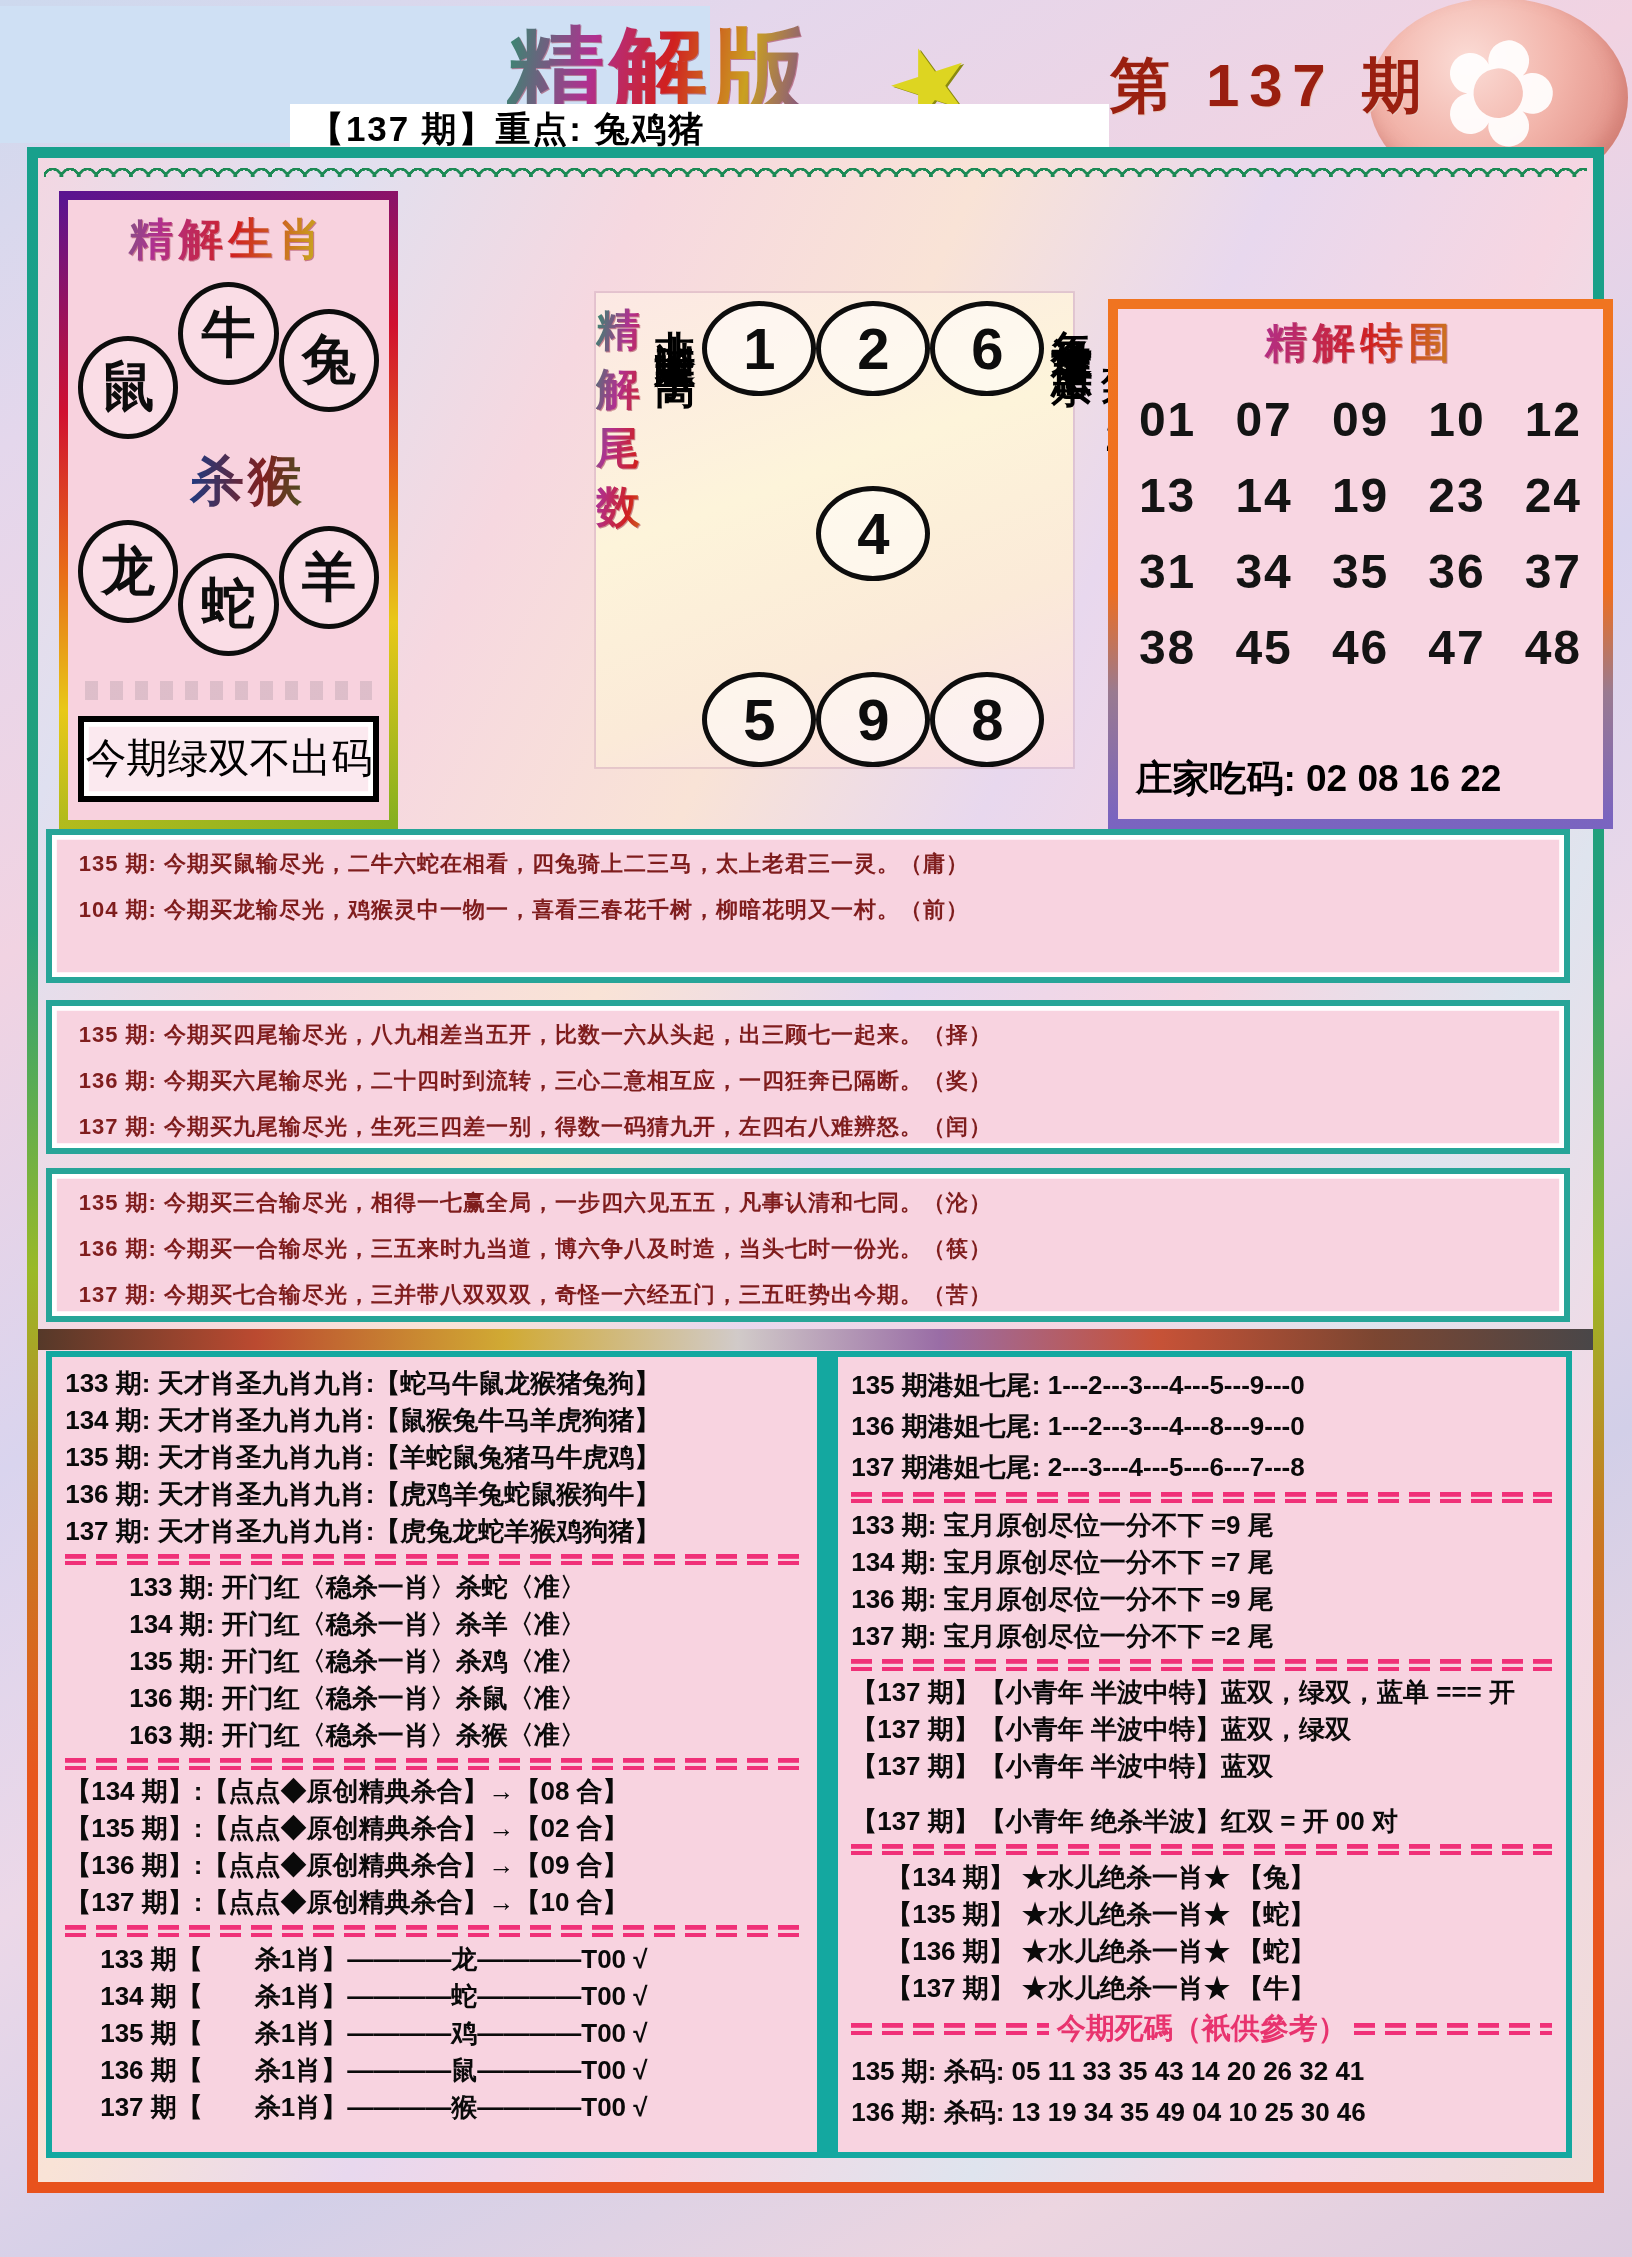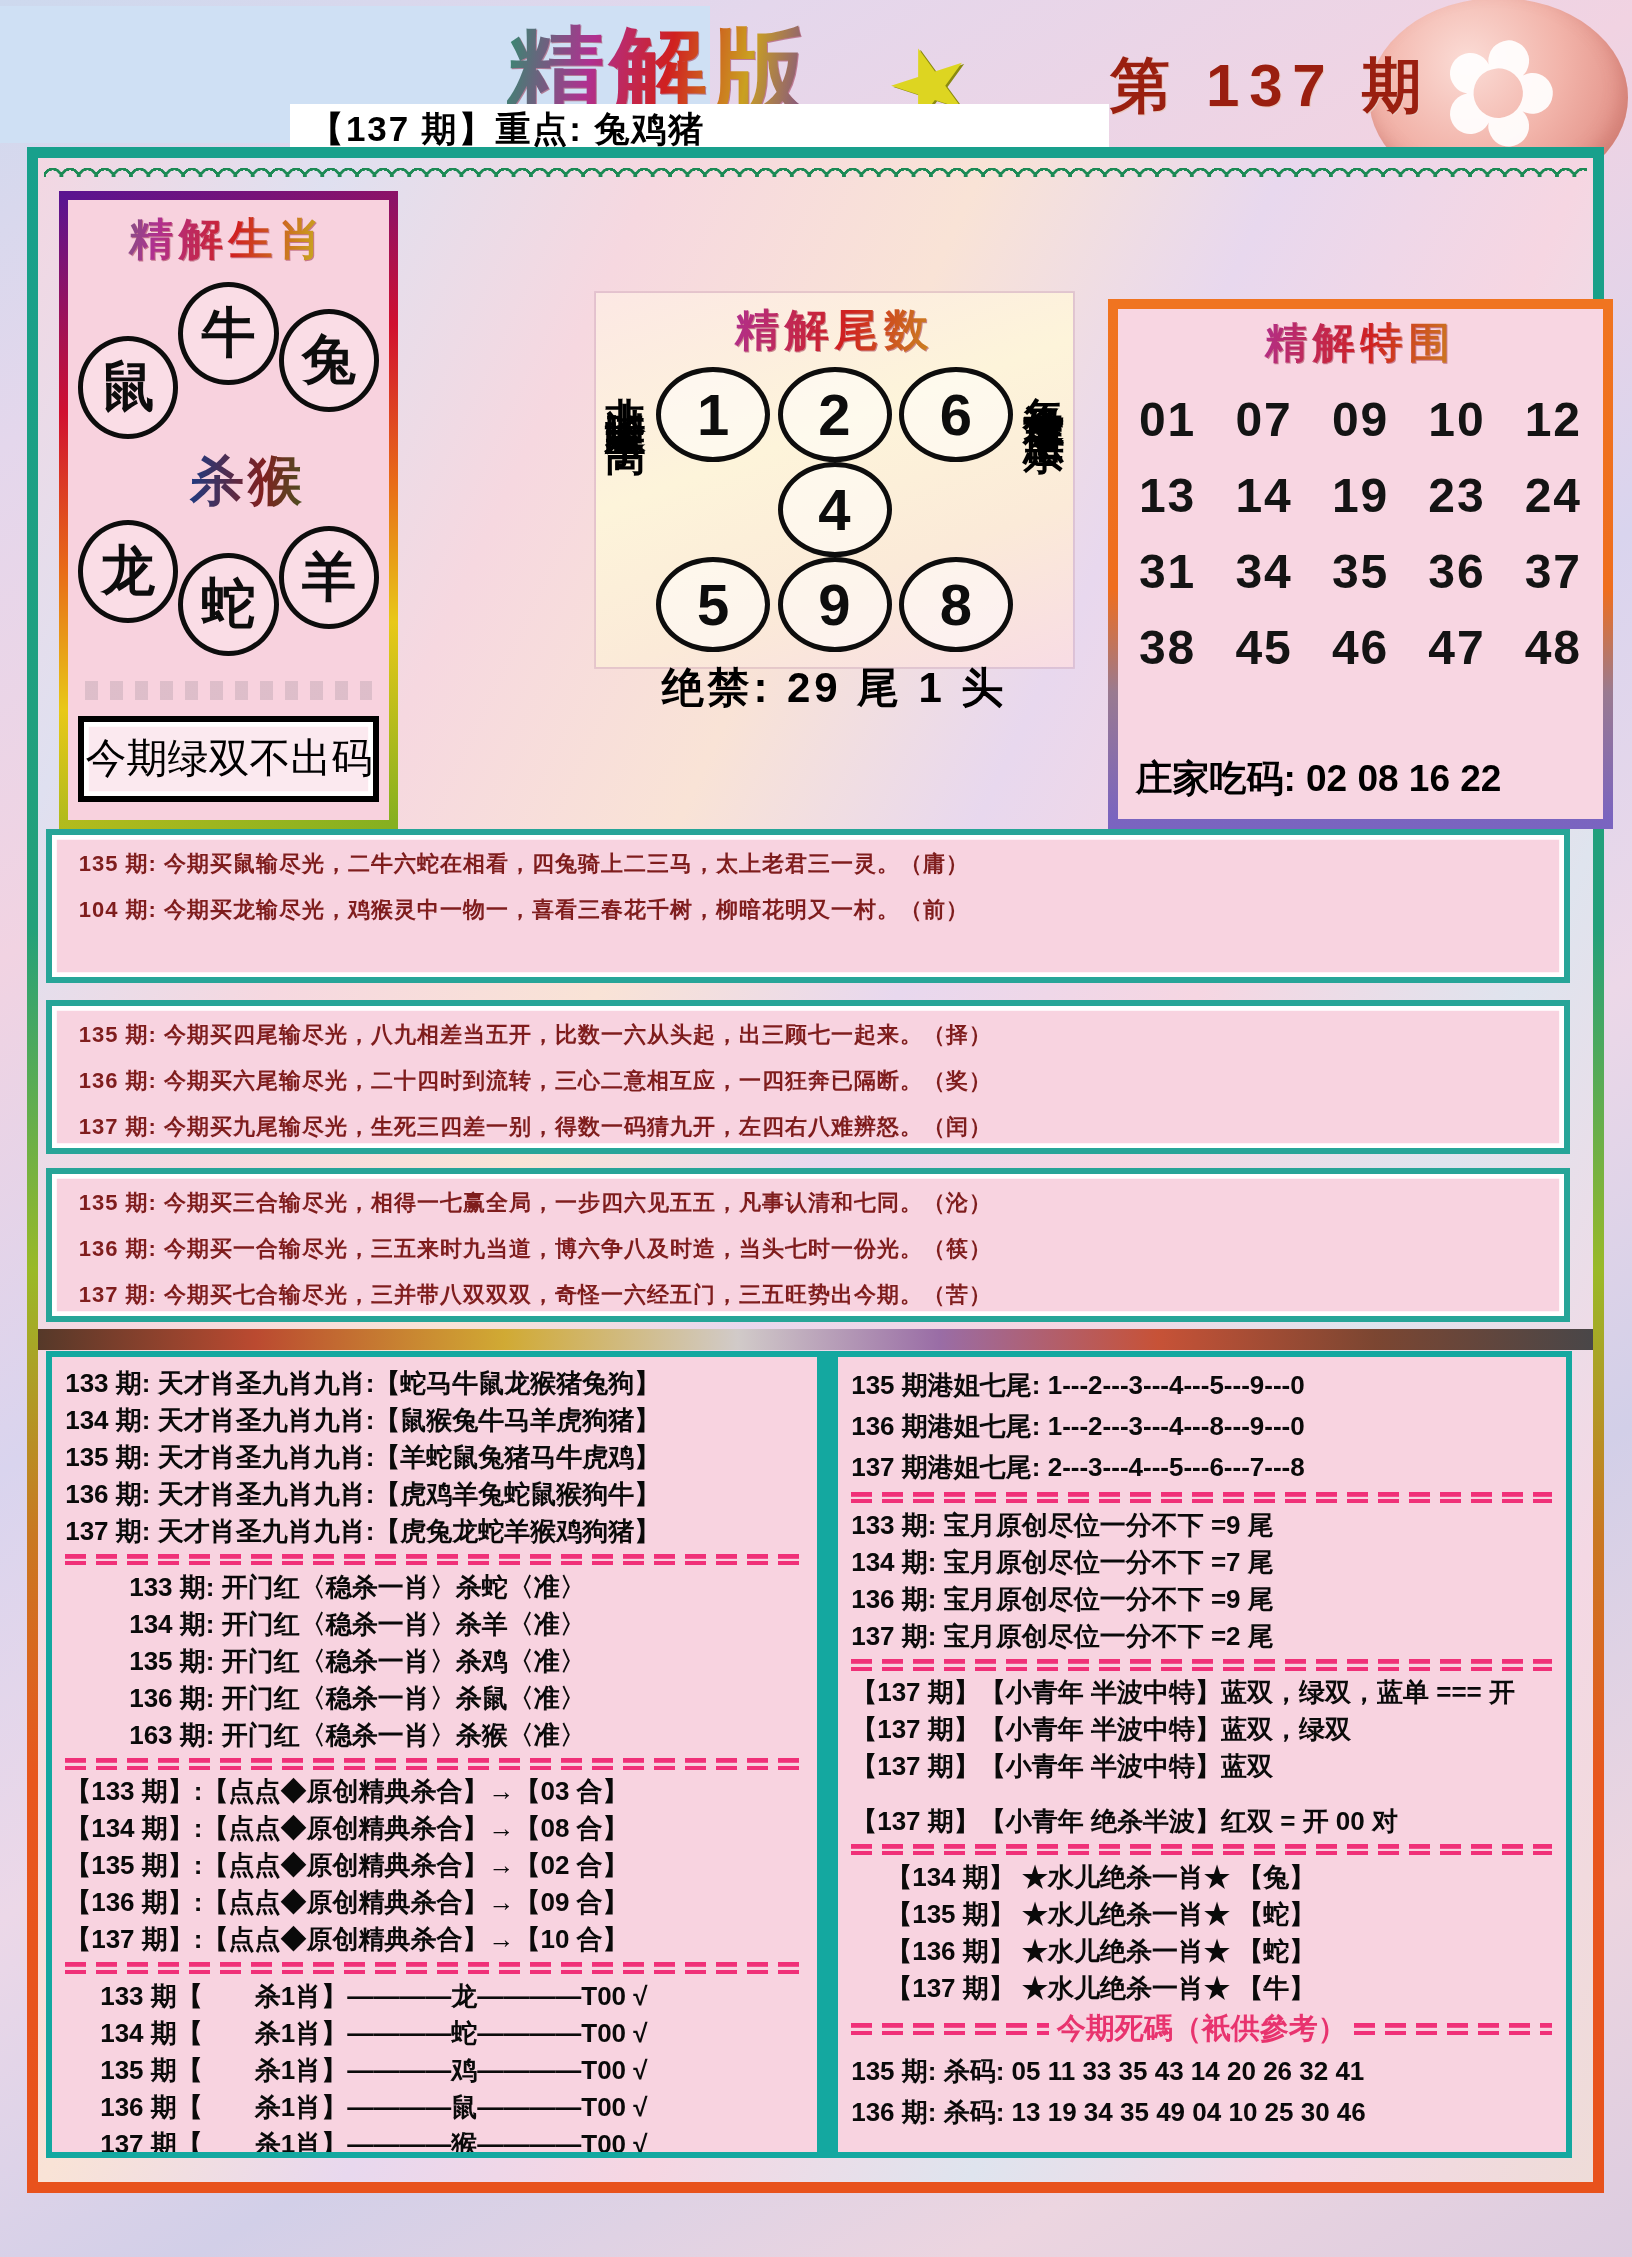--- a/index.html
+++ b/index.html
@@ -58,23 +58,23 @@
     background:rgba(255,255,255,.25);}
   .kill{ text-align:center;font-size:54px;font-weight:bold;letter-spacing:3.9px;margin:5.8px 0 1.9px 39px;
     background:linear-gradient(95deg,#6a6010,#203a80 30%,#802020 55%,#3a6020 75%,#602a70);
     -webkit-background-clip:text;background-clip:text;color:transparent;}
   .faded{height:19.3px;margin:25px 17.4px 0 17.4px;opacity:.28;
     background:repeating-linear-gradient(90deg,#9a8a96 0 13.5px,transparent 13.5px 25px);}
   .note-box{margin:15.4px 9.7px 0 9.7px;border:6.8px solid #000;box-shadow:inset 0 0 0 4.8px #fff;
     background:#fbe9ef;text-align:center;font-size:41px;font-weight:normal;color:#000;
     padding:9.7px 1.9px;white-space:nowrap;}
   
-  .boxB{left:558px;top:135px;width:477px;height:374px;position:absolute;
+  .boxB{left:558px;top:135px;width:477px;height:474px;position:absolute;
     background:linear-gradient(160deg,#fce8e4 0%,#fdf4da 40%,#fbead8 70%,#f8dce4 100%);
-    box-shadow:0 0 0 1.9px rgba(200,160,180,.4);display:flex;flex-direction:column;}
+    box-shadow:0 0 0 1.9px rgba(200,160,180,.4);display:flex;flex-direction:row;}
   .boxB .bt{text-align:center;font-size:44px;margin-top:7.7px;}
   .tails-body{flex:1;display:flex;padding:3.9px 7.7px 0 7.7px;}
   .vtext{writing-mode:vertical-rl;text-orientation:upright;font-size:41px;font-weight:bold;color:#000;
     letter-spacing:5.8px;line-height:1.05;}
   .tcirc-area{flex:1;display:flex;flex-direction:column;justify-content:space-between;padding:3.9px 5.8px 0 5.8px;}
   .trow{display:flex;justify-content:space-around;}
   .tc{display:inline-flex;align-items:center;justify-content:center;width:104px;height:85px;
     border:5.8px solid #0d0d0d;border-radius:50%;font-size:58px;font-weight:bold;color:#0d0d0d;
     background:rgba(255,255,255,.5);}
   .jj{ text-align:center;font-size:42px;font-weight:bold;color:#000;letter-spacing:3.9px;margin:7.7px 0 9.7px 0;}
@@ -230,21 +230,20 @@
       <div class="ln">135 期: 天才肖圣九肖九肖:【羊蛇鼠兔猪马牛虎鸡】</div>
       <div class="ln">136 期: 天才肖圣九肖九肖:【虎鸡羊兔蛇鼠猴狗牛】</div>
       <div class="ln">137 期: 天才肖圣九肖九肖:【虎兔龙蛇羊猴鸡狗猪】</div>
       <div class="dd"></div>
       <div class="ln c">133 期: 开门红〈稳杀一肖〉杀蛇〈准〉</div>
       <div class="ln c">134 期: 开门红〈稳杀一肖〉杀羊〈准〉</div>
       <div class="ln c">135 期: 开门红〈稳杀一肖〉杀鸡〈准〉</div>
       <div class="ln c">136 期: 开门红〈稳杀一肖〉杀鼠〈准〉</div>
       <div class="ln c">163 期: 开门红〈稳杀一肖〉杀猴〈准〉</div>
       <div class="dd"></div>
-      <div class="ln">【133 期】:【点点◆原创精典杀合】→【03 合】</div>
       <div class="ln">【134 期】:【点点◆原创精典杀合】→【08 合】</div>
       <div class="ln">【135 期】:【点点◆原创精典杀合】→【02 合】</div>
       <div class="ln">【136 期】:【点点◆原创精典杀合】→【09 合】</div>
       <div class="ln">【137 期】:【点点◆原创精典杀合】→【10 合】</div>
       <div class="dd"></div>
       <div class="ln s">133 期【　　杀1肖】————龙————T00 √</div>
       <div class="ln s">134 期【　　杀1肖】————蛇————T00 √</div>
       <div class="ln s">135 期【　　杀1肖】————鸡————T00 √</div>
       <div class="ln s">136 期【　　杀1肖】————鼠————T00 √</div>
       <div class="ln s">137 期【　　杀1肖】————猴————T00 √</div>

